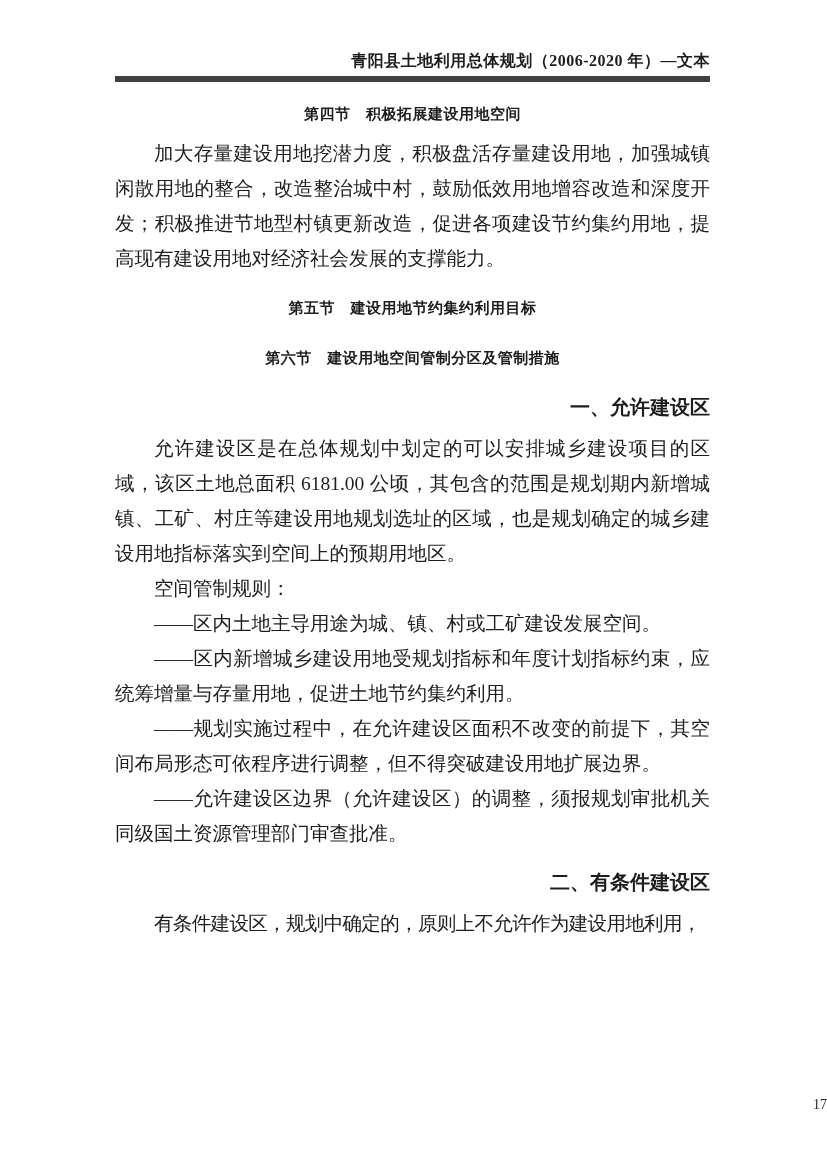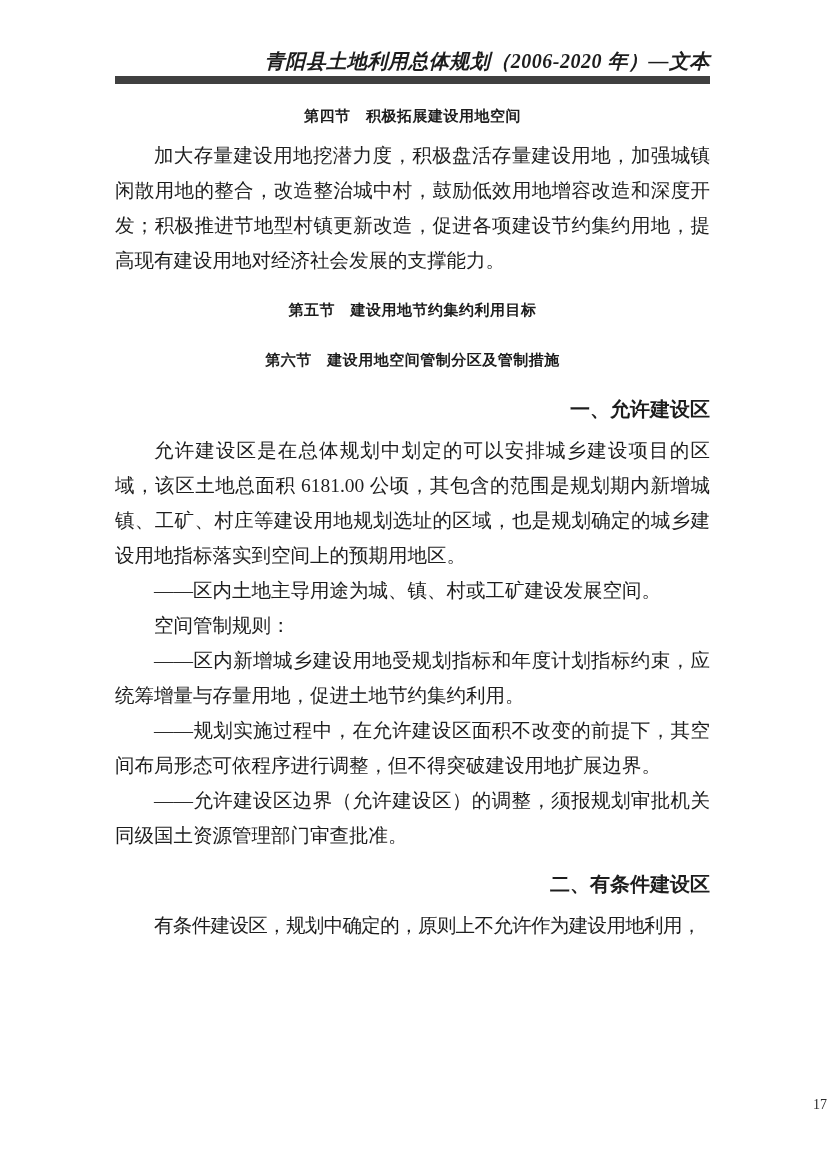--- a/index.html
+++ b/index.html
@@ -12,26 +12,25 @@
   .page {
     position: relative;
     width: 827px; height: 1169px;
     overflow: hidden;
     background: #ffffff;
   }
   .inner { padding: 50px 117px 0 115px; }
 
   .running-head {
     text-align: right;
-    font-size: 20px;
+    font-size: 16px;
     line-height: 22px;
     font-weight: 700;
-    font-style: italic;
     padding-bottom: 4px;
-    border-bottom: 8px solid #404040;
+    border-bottom: 6px solid #404040;
     letter-spacing: 0.5px;
   }
 
   .content {
     font-size: 19.5px;
     line-height: 35px;
     text-align: justify;
     text-justify: inter-ideograph;
   }
   .content h1 {
@@ -81,22 +80,22 @@
     <div class="content">
       <h1>第四节　积极拓展建设用地空间</h1>
       <p>加大存量建设用地挖潜力度，积极盘活存量建设用地，加强城镇闲散用地的整合，改造整治城中村，鼓励低效用地增容改造和深度开发；积极推进节地型村镇更新改造，促进各项建设节约集约用地，提高现有建设用地对经济社会发展的支撑能力。</p>
 
       <h1>第五节　建设用地节约集约利用目标</h1>
 
       <h1>第六节　建设用地空间管制分区及管制措施</h1>
 
       <h2>一、允许建设区</h2>
       <p>允许建设区是在总体规划中划定的可以安排城乡建设项目的区域，该区土地总面积 6181.00 公顷，其包含的范围是规划期内新增城镇、工矿、村庄等建设用地规划选址的区域，也是规划确定的城乡建设用地指标落实到空间上的预期用地区。</p>
+      <p>空间管制规则：</p>
       <p>——区内土地主导用途为城、镇、村或工矿建设发展空间。</p>
-      <p>空间管制规则：</p>
       <p>——区内新增城乡建设用地受规划指标和年度计划指标约束，应统筹增量与存量用地，促进土地节约集约利用。</p>
       <p>——规划实施过程中，在允许建设区面积不改变的前提下，其空间布局形态可依程序进行调整，但不得突破建设用地扩展边界。</p>
       <p>——允许建设区边界（允许建设区）的调整，须报规划审批机关同级国土资源管理部门审查批准。</p>
 
       <h2>二、有条件建设区</h2>
       <p class="tight">有条件建设区，规划中确定的，原则上不允许作为建设用地利用，</p>
     </div>
   </div>
 
   <div class="page-number">17</div>

